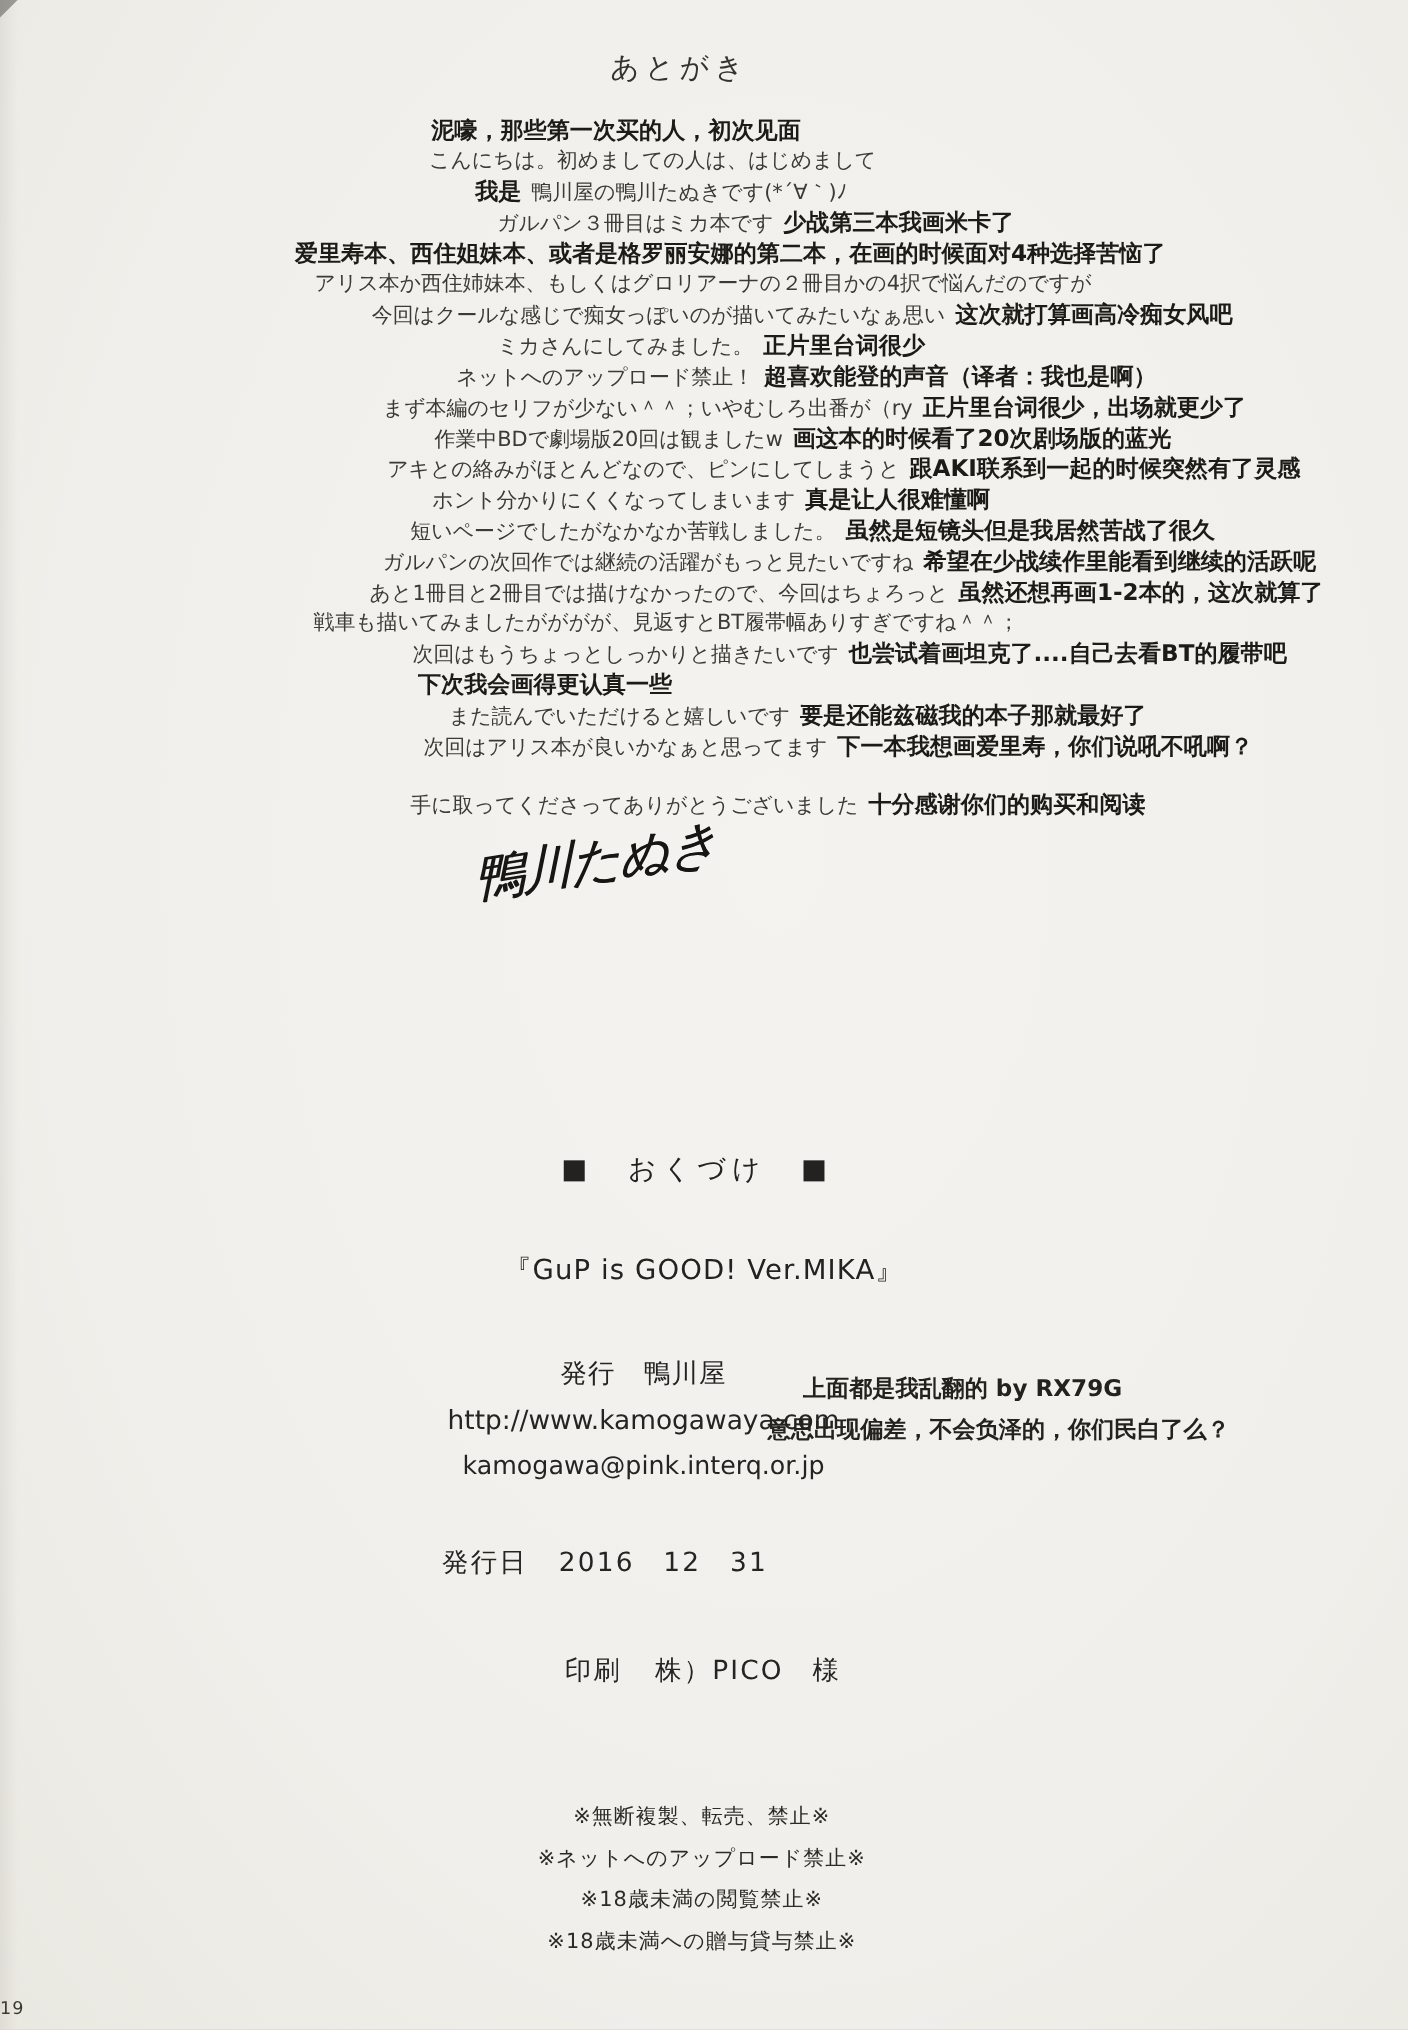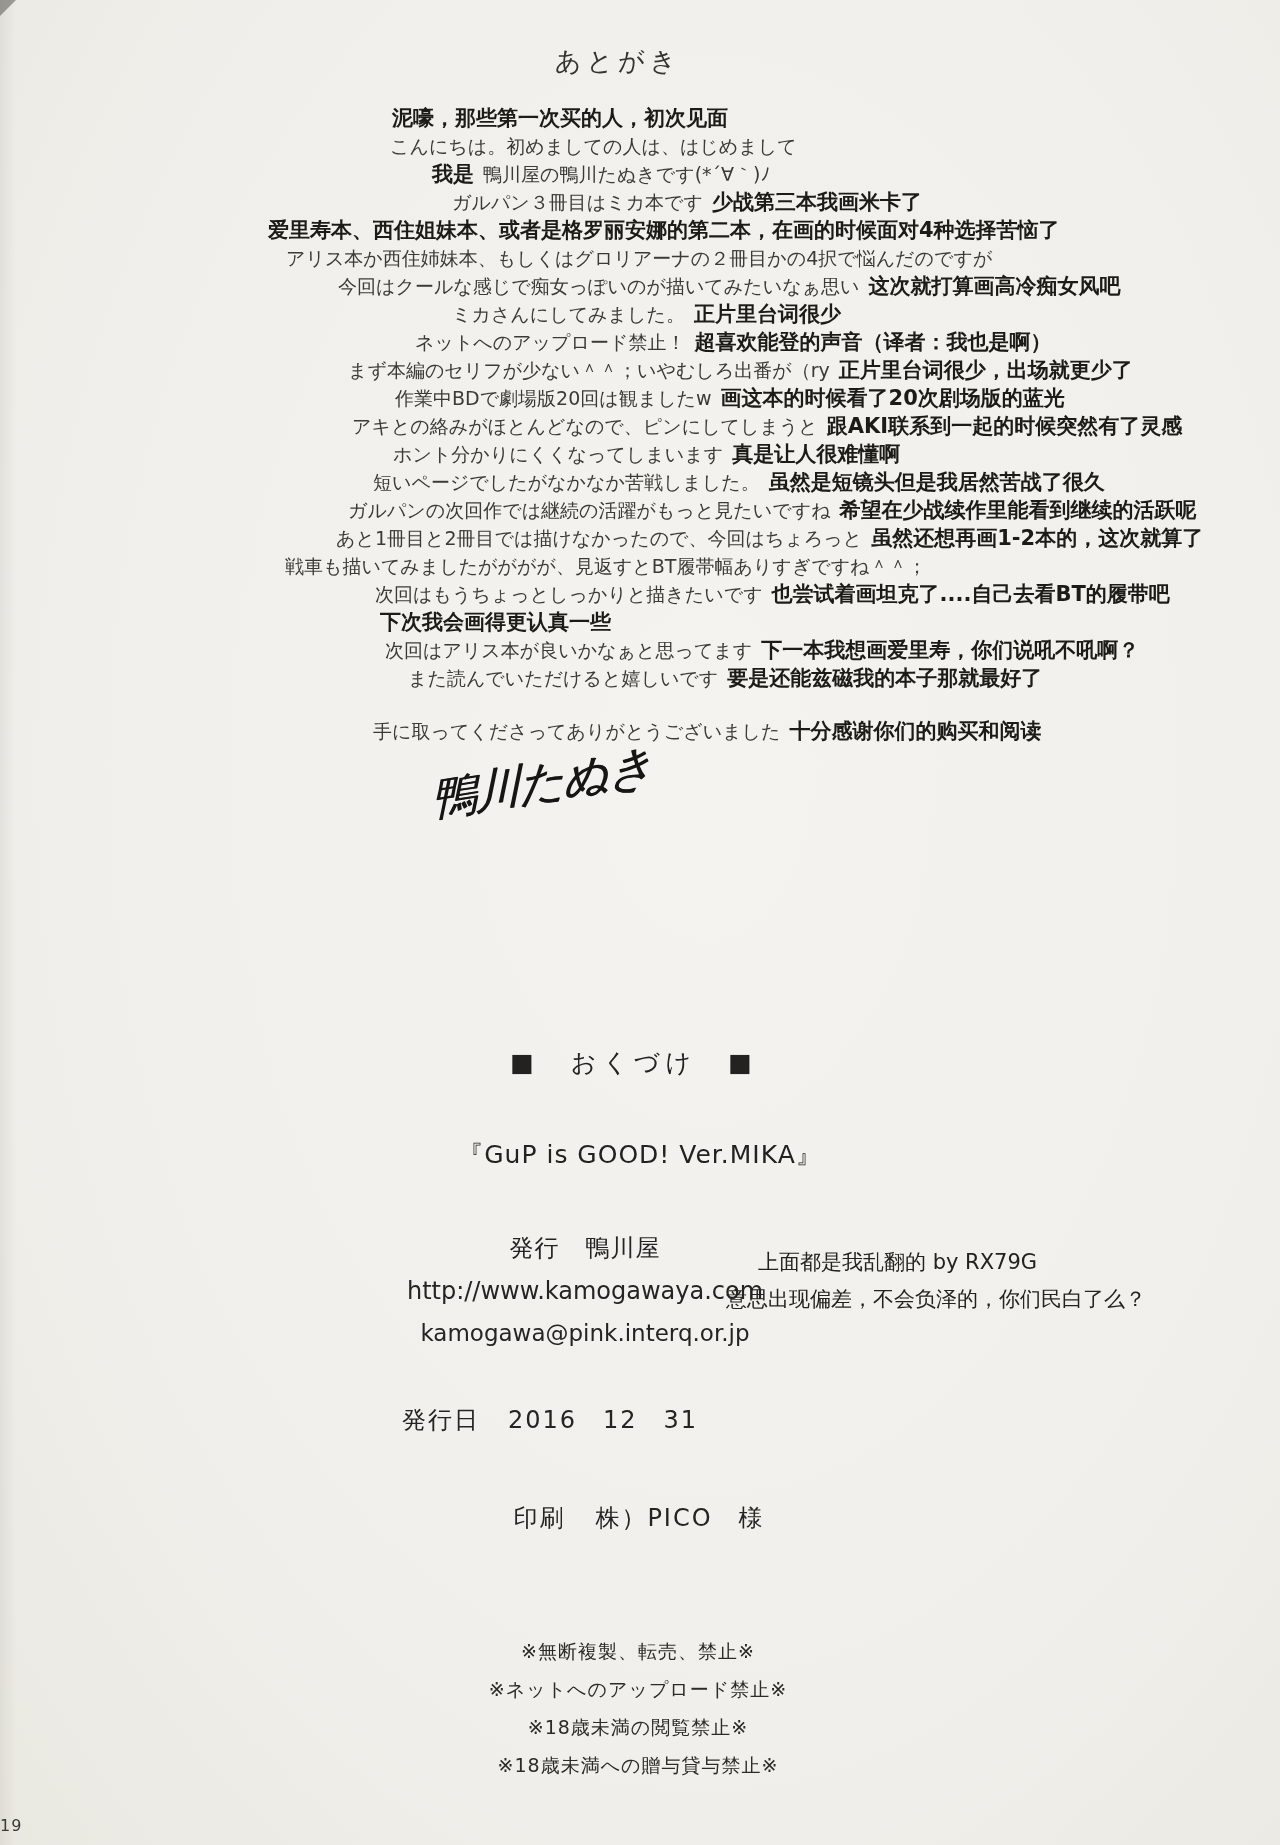--- a/index.html
+++ b/index.html
@@ -50,21 +50,21 @@
   .book-title{
     position:absolute;top:1138px;left:0;width:1280px;
     text-align:center;font-size:25px;color:#232220;letter-spacing:1px;
   }
   .pub-block{position:absolute;top:1232px;left:0;width:1170px;text-align:center;}
   .pub-row{font-size:24px;color:#252422;margin-bottom:13px;letter-spacing:1px;}
   .pub-label{margin-right:26px;}
   .pub-url{font-size:24px;color:#252422;margin-bottom:15px;}
   .pub-email{font-size:23px;color:#252422;}
   .translator-note{position:absolute;top:1244px;left:698px;width:430px;}
-  .note-line{font-size:21px;font-weight:400;color:#23221f;line-height:37px;white-space:nowrap;margin-left:28px;}
+  .note-line{font-size:21px;font-weight:700;color:#23221f;line-height:37px;white-space:nowrap;}
   .note-line.first{padding-left:32px;}
   .date-row{
     position:absolute;top:1404px;left:0;width:1100px;
     text-align:center;font-size:24px;color:#252422;letter-spacing:2px;
   }
   .date-label{margin-right:28px;}
   .printer-row{
     position:absolute;top:1502px;left:0;width:1278px;
     text-align:center;font-size:24px;color:#252422;letter-spacing:2px;
   }
@@ -97,22 +97,22 @@
     <div class="line ln10"><span class="jp">まず本編のセリフが少ない＾＾；いやむしろ出番が（ry</span><span class="cn">正片里台词很少，出场就更少了</span></div>
     <div class="line ln11"><span class="jp">作業中BDで劇場版20回は観ましたw</span><span class="cn">画这本的时候看了20次剧场版的蓝光</span></div>
     <div class="line ln12"><span class="jp">アキとの絡みがほとんどなので、ピンにしてしまうと</span><span class="cn">跟AKI联系到一起的时候突然有了灵感</span></div>
     <div class="line ln13"><span class="jp">ホント分かりにくくなってしまいます</span><span class="cn">真是让人很难懂啊</span></div>
     <div class="line ln14"><span class="jp">短いページでしたがなかなか苦戦しました。</span><span class="cn">虽然是短镜头但是我居然苦战了很久</span></div>
     <div class="line ln15"><span class="jp">ガルパンの次回作では継続の活躍がもっと見たいですね</span><span class="cn">希望在少战续作里能看到继续的活跃呢</span></div>
     <div class="line ln16"><span class="jp">あと1冊目と2冊目では描けなかったので、今回はちょろっと</span><span class="cn">虽然还想再画1-2本的，这次就算了</span></div>
     <div class="line ln17"><span class="jp">戦車も描いてみましたがががが、見返すとBT履帯幅ありすぎですね＾＾；</span></div>
     <div class="line ln18"><span class="jp">次回はもうちょっとしっかりと描きたいです</span><span class="cn gap-wide">也尝试着画坦克了....自己去看BT的履带吧</span></div>
     <div class="line ln19"><span class="cn">下次我会画得更认真一些</span></div>
+    <div class="line ln21"><span class="jp">また読んでいただけると嬉しいです</span><span class="cn">要是还能兹磁我的本子那就最好了</span></div>
     <div class="line ln20"><span class="jp">次回はアリス本が良いかなぁと思ってます</span><span class="cn">下一本我想画爱里寿，你们说吼不吼啊？</span></div>
-    <div class="line ln21"><span class="jp">また読んでいただけると嬉しいです</span><span class="cn">要是还能兹磁我的本子那就最好了</span></div>
     <div class="line ln22"><span class="jp">手に取ってくださってありがとうございました</span><span class="cn">十分感谢你们的购买和阅读</span></div>
   </div>
 
   <div class="signature">
     <span class="sig-text">鴨川たぬき</span>
   </div>
 
   <div class="okuzuke-heading">■　おくづけ　■</div>
 
   <div class="book-title">『GuP is GOOD! Ver.MIKA』</div>

